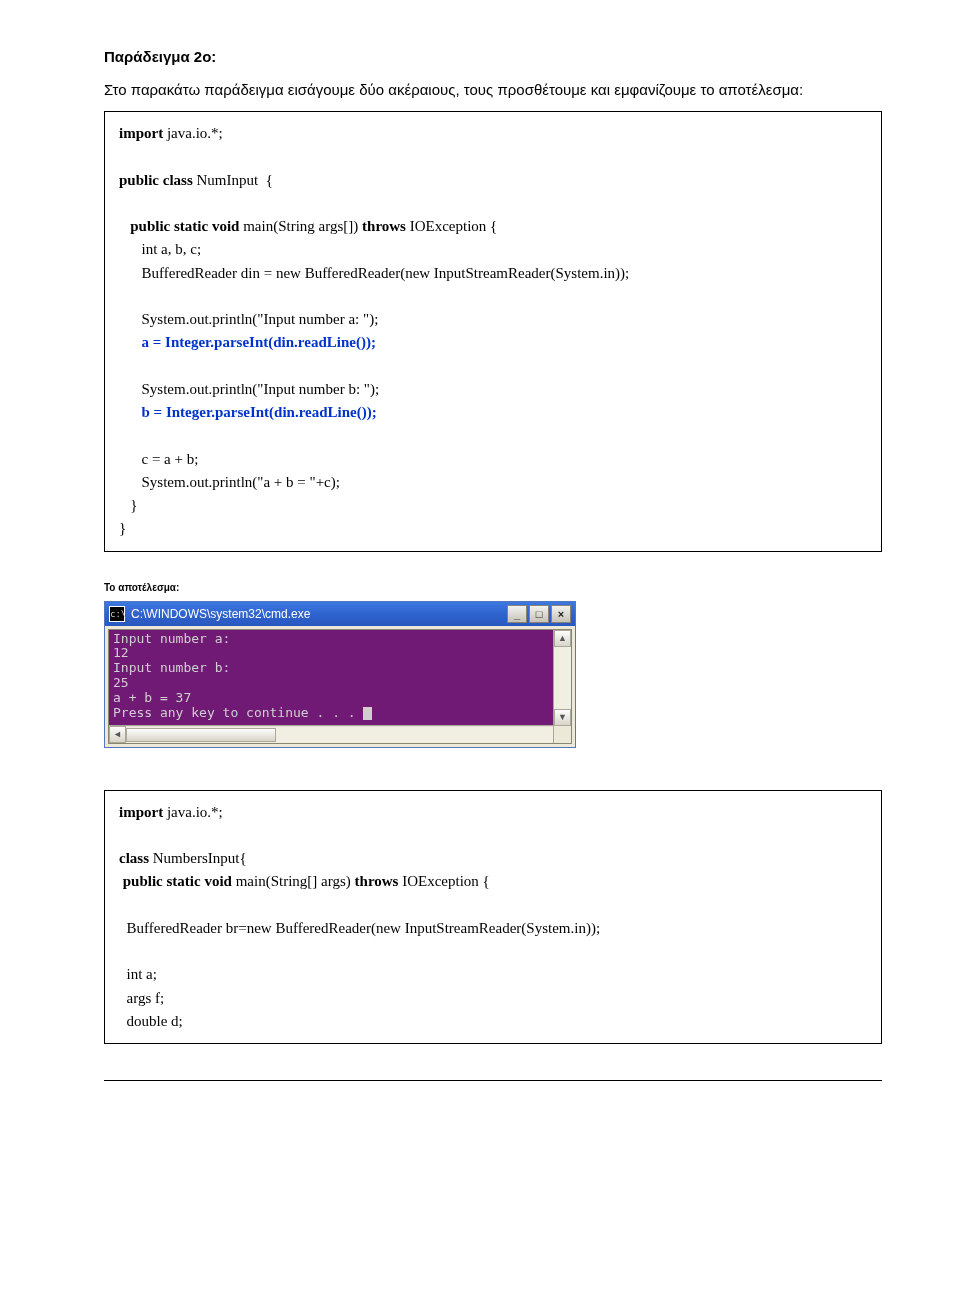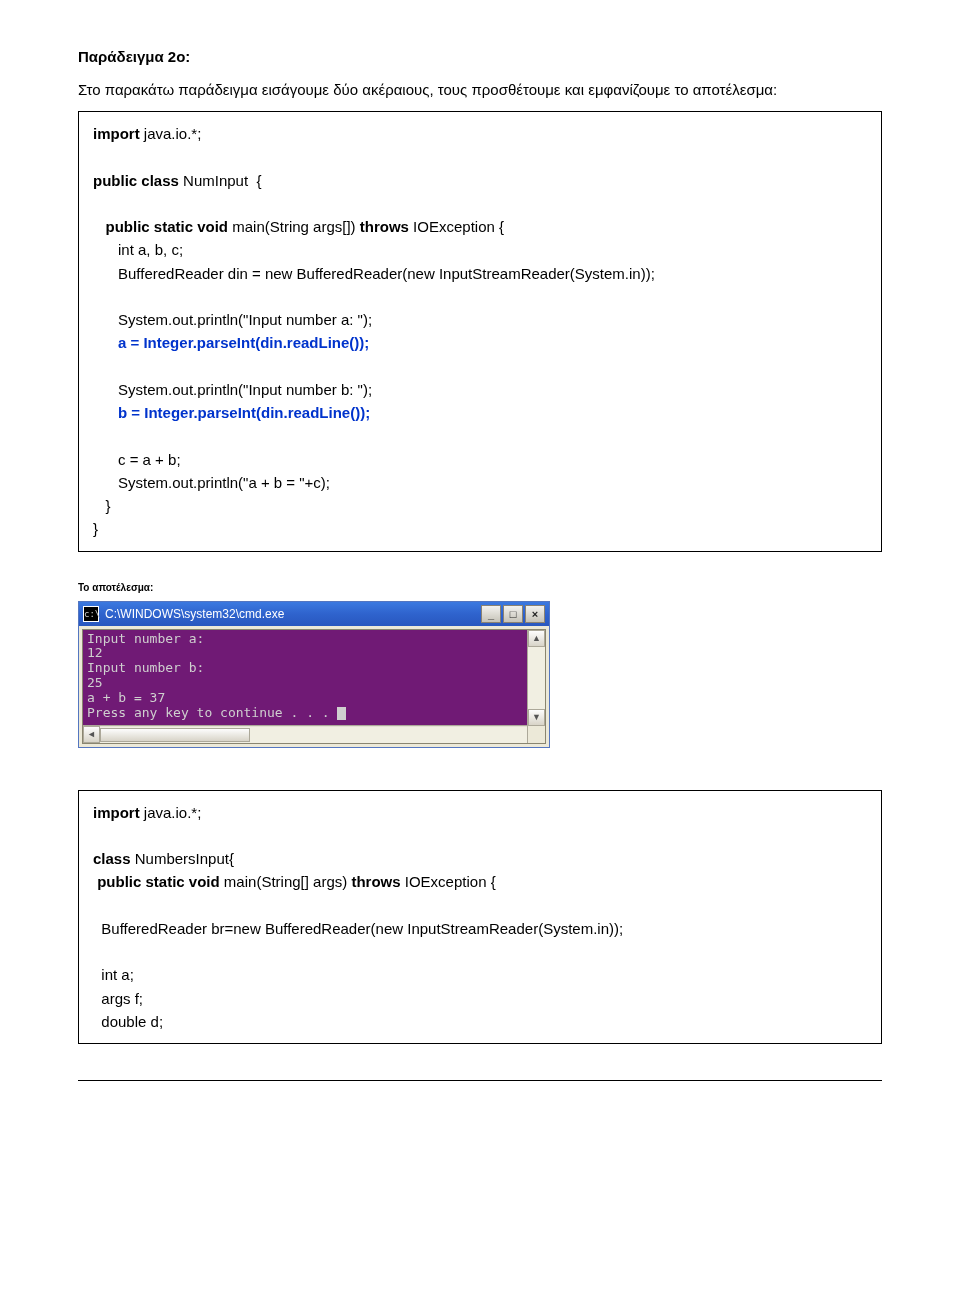--- a/index.html
+++ b/index.html
@@ -4,38 +4,38 @@
 <style>
   body {
     margin: 0;
     padding: 0;
     background: #ffffff;
     font-family: Verdana, Arial, sans-serif;
     color: #000;
     width: 960px;
   }
   .page {
-    padding: 48px 78px 30px 78px;
+    padding: 48px 78px 30px 104px;
     box-sizing: border-box;
   }
   .section-title {
     font-weight: bold;
     font-size: 15px;
     margin-bottom: 10px;
   }
   .para {
     font-size: 15px;
     line-height: 2.0;
     margin-bottom: 4px;
   }
   .code-box {
     border: 1px solid #000;
     padding: 10px 14px;
     margin: 6px 0 30px 0;
-    font-family: Liberation Sans, sans-serif;
+    font-family: Liberation Serif, serif;
     font-size: 15px;
     line-height: 1.55;
     white-space: pre-wrap;
   }
   .kw { font-weight: bold; }
   .blue { color: #0033cc; font-weight: bold; }
   .result-label {
     font-weight: bold;
     font-size: 10px;
     margin: 28px 0 8px 0;

